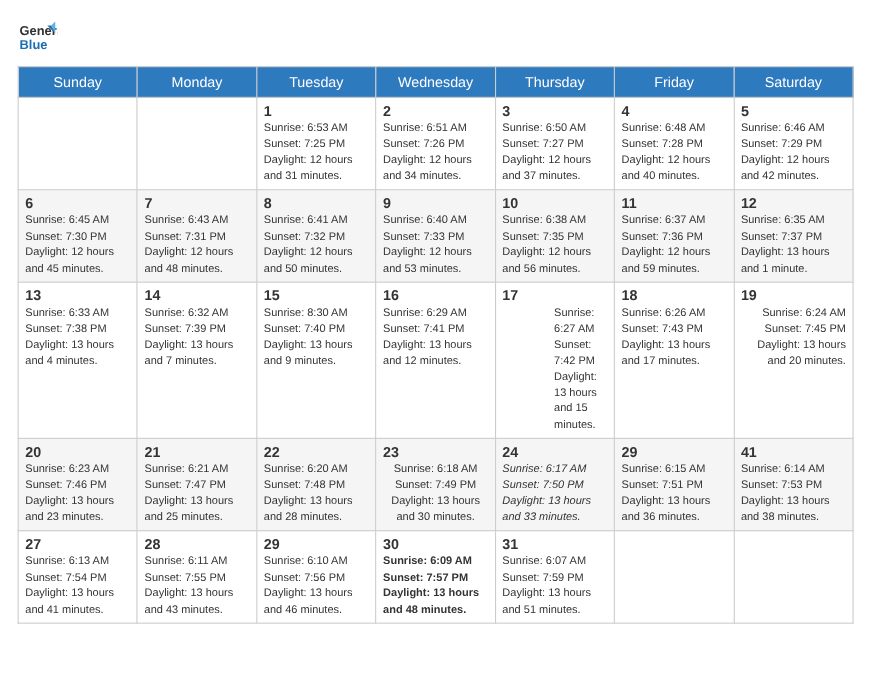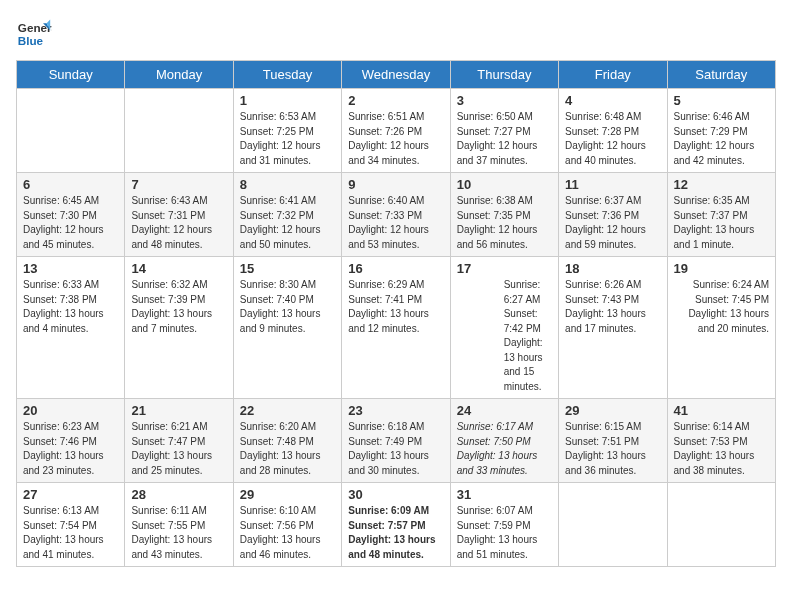--- a/index.html
+++ b/index.html
@@ -245,21 +245,21 @@
 Daylight: 13 hours and 25 minutes.</div>
         </td>
         <td>
           <span class="day-number">22</span>
           <div class="day-detail" style="white-space: pre-line;">Sunrise: 6:20 AM
 Sunset: 7:48 PM
 Daylight: 13 hours and 28 minutes.</div>
         </td>
         <td>
           <span class="day-number">23</span>
-          <div class="day-detail" style="white-space: pre-line;">Sunrise: 6:18 AM
+          <div class="day-detail" style="white-space: pre-line; text-align: center;">Sunrise: 6:18 AM
 Sunset: 7:49 PM
 Daylight: 13 hours and 30 minutes.</div>
         </td>
         <td>
           <span class="day-number">24</span>
           <div class="day-detail" style="white-space: pre-line; font-style: italic;">Sunrise: 6:17 AM
 Sunset: 7:50 PM
 Daylight: 13 hours and 33 minutes.</div>
         </td>
         <td>

